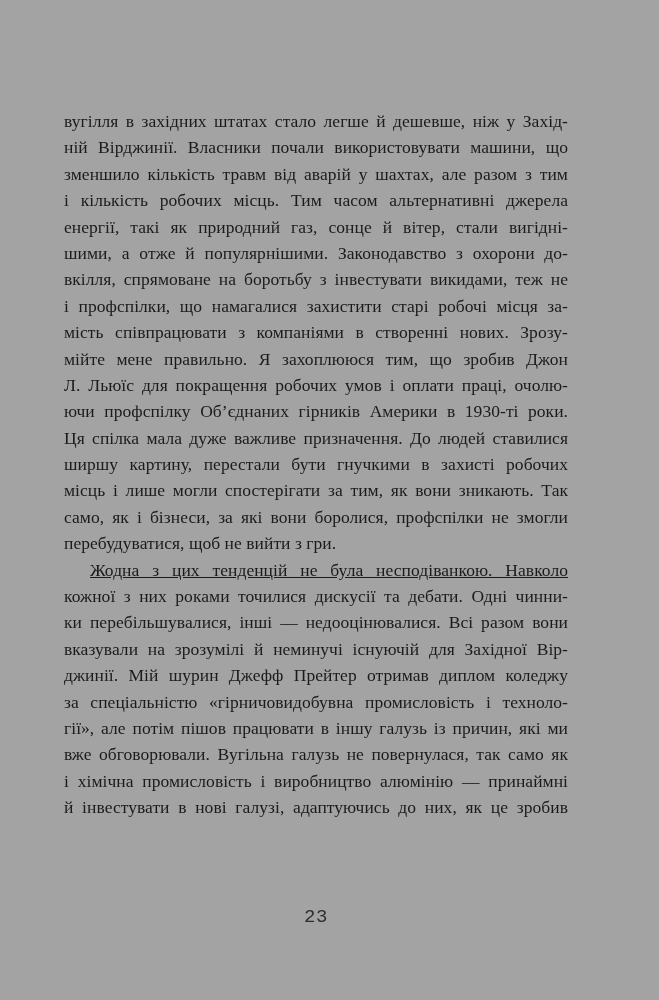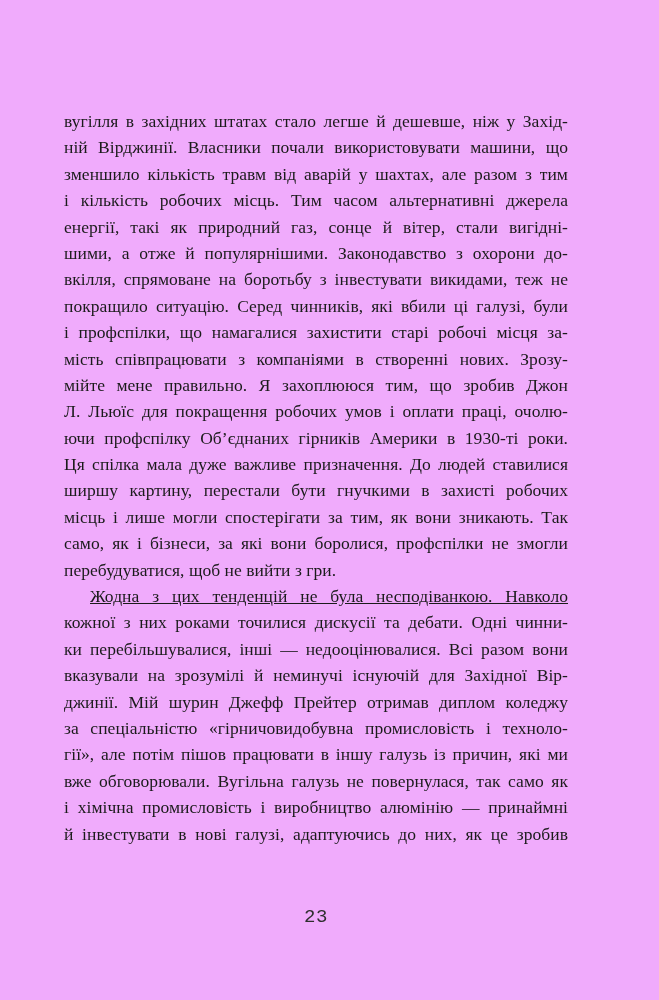--- a/index.html
+++ b/index.html
@@ -4,21 +4,21 @@
 <style>
   html, body {
     margin: 0;
     padding: 0;
     background: #ffffff;
   }
   .page {
     position: relative;
     width: 659px;
     height: 1000px;
-    background: #f0abfc;
+    background: #a3a3a3;
     overflow: hidden;
     font-family: "Liberation Serif", serif;
   }
   .text-block {
     position: absolute;
     left: 64px;
     top: 108px;
     width: 504px;
     color: #1b1b1b;
     font-size: 17.5px;
@@ -61,21 +61,20 @@
 <div class="page">
   <main class="text-block">
       <div class="paragraph">
         <div class="line just">вугілля в західних штатах стало легше й дешевше, ніж у Захід-</div>
         <div class="line just">ній Вірджинії. Власники почали використовувати машини, що</div>
         <div class="line just">зменшило кількість травм від аварій у шахтах, але разом з тим</div>
         <div class="line just">і кількість робочих місць. Тим часом альтернативні джерела</div>
         <div class="line just">енергії, такі як природний газ, сонце й вітер, стали вигідні-</div>
         <div class="line just">шими, а отже й популярнішими. Законодавство з охорони до-</div>
         <div class="line just">вкілля, спрямоване на боротьбу з інвестувати викидами, теж не</div>
-        <div class="line just">покращило ситуацію. Серед чинників, які вбили ці галузі, були</div>
         <div class="line just">і профспілки, що намагалися захистити старі робочі місця за-</div>
         <div class="line just">мість співпрацювати з компаніями в створенні нових. Зрозу-</div>
         <div class="line just">мійте мене правильно. Я захоплююся тим, що зробив Джон</div>
         <div class="line just">Л. Льюїс для покращення робочих умов і оплати праці, очолю-</div>
         <div class="line just">ючи профспілку Об’єднаних гірників Америки в 1930-ті роки.</div>
         <div class="line just">Ця спілка мала дуже важливе призначення. До людей ставилися</div>
         <div class="line just">ширшу картину, перестали бути гнучкими в захисті робочих</div>
         <div class="line just">місць і лише могли спостерігати за тим, як вони зникають. Так</div>
         <div class="line just">само, як і бізнеси, за які вони боролися, профспілки не змогли</div>
         <div class="line">перебудуватися, щоб не вийти з гри.</div>

